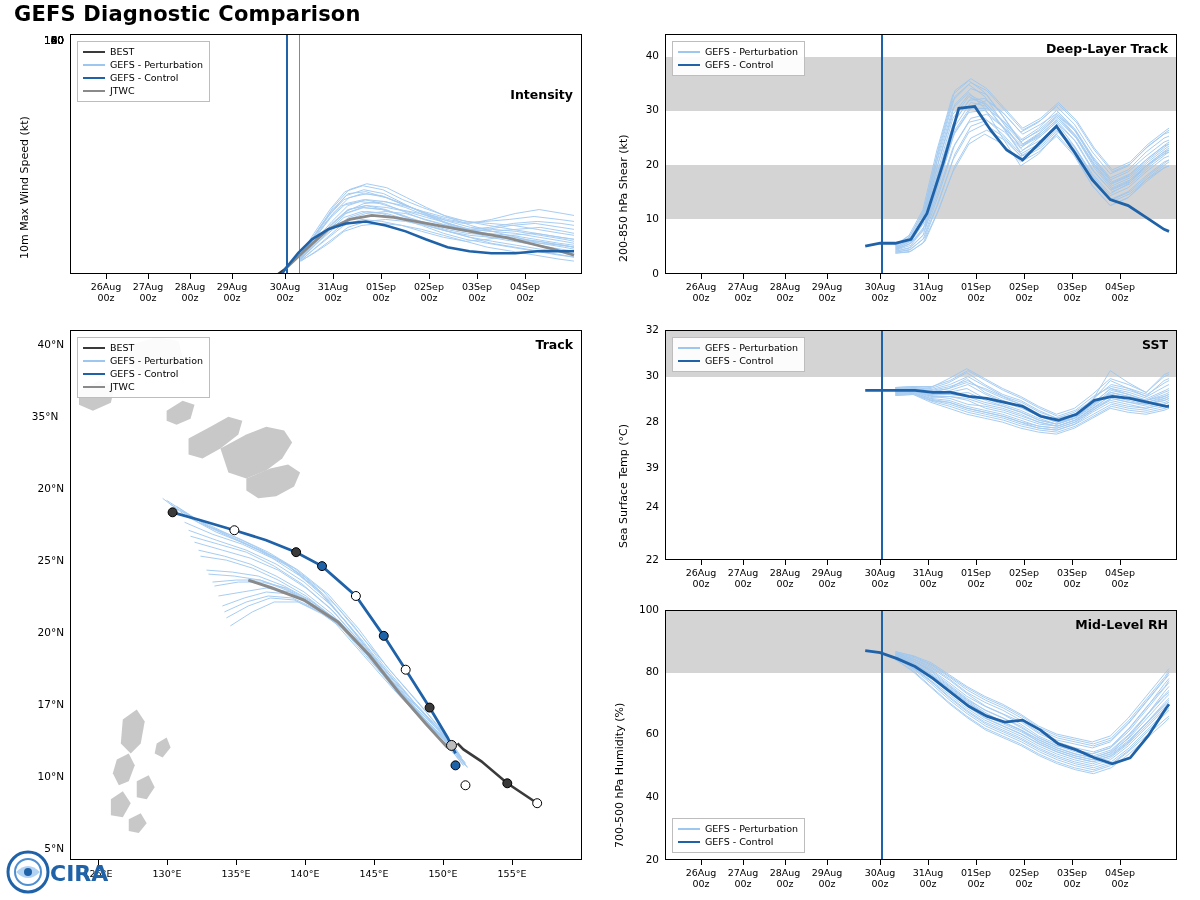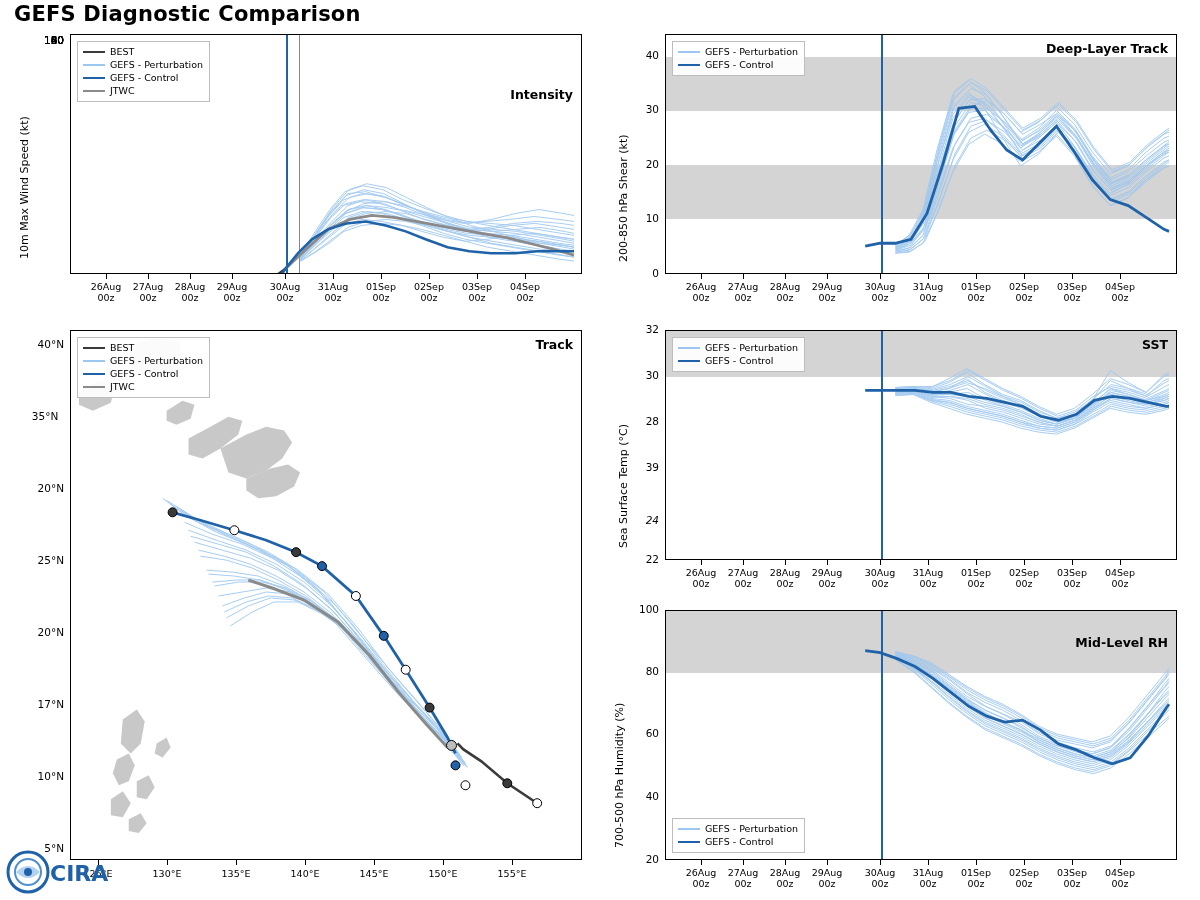--- a/index.html
+++ b/index.html
@@ -363,21 +363,21 @@
             <span class="swatch" style="border-top-color:#1f62a8;"></span>
             <span class="lbl">GEFS - Control</span>
           </div>
       </div>
     </div>
 
     <div class="ytick" style="left:-32px;top:-7px;width:26px;">32</div>
     <div class="ytick" style="left:-32px;top:39px;width:26px;">30</div>
     <div class="ytick" style="left:-32px;top:85px;width:26px;">28</div>
     <div class="ytick" style="left:-32px;top:131px;width:26px;">39</div>
-    <div class="ytick" style="left:-32px;top:184px;width:26px;font-style:italic;">24</div>
+    <div class="ytick" style="left:-32px;top:170px;width:26px;">24</div>
     <div class="ytick" style="left:-32px;top:223px;width:26px;">22</div>
 
     <div class="ylabel" style="left:-48px;top:218px;">Sea Surface Temp (°C)</div>
 
     <div class="xtickmark" style="left:36px;top:230px;height:5px;"></div>
     <div class="xtick" style="left:6px;top:237px;width:60px;"><span>26Aug</span><br><span>00z</span></div>
     <div class="xtickmark" style="left:78px;top:230px;height:5px;"></div>
     <div class="xtick" style="left:48px;top:237px;width:60px;"><span>27Aug</span><br><span>00z</span></div>
     <div class="xtickmark" style="left:120px;top:230px;height:5px;"></div>
     <div class="xtick" style="left:90px;top:237px;width:60px;"><span>28Aug</span><br><span>00z</span></div>
@@ -423,21 +423,21 @@
           <path d="M230,41 L248,45 L266,52 L284,64 L302,76 L320,86 L338,94 L356,104 L374,116 L392,124 L410,128 L428,132 L446,126 L464,108 L482,86 L500,64 L505,58"></path>
           <path d="M231,49 L249,62 L267,78 L285,94 L303,108 L321,120 L339,128 L357,136 L375,146 L393,154 L411,160 L429,164 L447,158 L465,144 L483,128 L501,112 L505,108"></path>
           <path d="M230,44 L248,52 L266,64 L284,78 L302,92 L320,104 L338,112 L356,120 L374,132 L392,140 L410,146 L428,150 L446,144 L464,128 L482,106 L500,82 L505,76"></path>
           <path d="M231,46 L249,54 L267,67 L285,82 L303,96 L321,108 L339,116 L357,124 L375,134 L393,142 L411,148 L429,152 L447,146 L465,132 L483,112 L501,94 L505,90"></path>
         </g>
         <path d="M200,40 L215,42 L232,48 L250,56 L268,68 L286,82 L304,96 L322,106 L340,112 L358,110 L376,120 L394,134 L412,140 L430,148 L448,154 L466,148 L484,126 L502,98 L505,94" stroke="#1f62a8" stroke-width="2.8" fill="none"></path>
       </svg>
 
       <div class="vline" style="left:215px;"></div>
 
-      <div class="panel-label" style="right:8px;top:6px;margin-top:18px;">Mid-Level RH</div>
+      <div class="panel-label" style="right:8px;top:6px;">Mid-Level RH</div>
 
       <div class="legend" style="left:6px;bottom:6px;">
         <div class="row">
             <span class="swatch" style="border-top-color:#9dc7ef;"></span>
             <span class="lbl">GEFS - Perturbation</span>
           </div>
         <div class="row">
             <span class="swatch" style="border-top-color:#1f62a8;"></span>
             <span class="lbl">GEFS - Control</span>
           </div>

